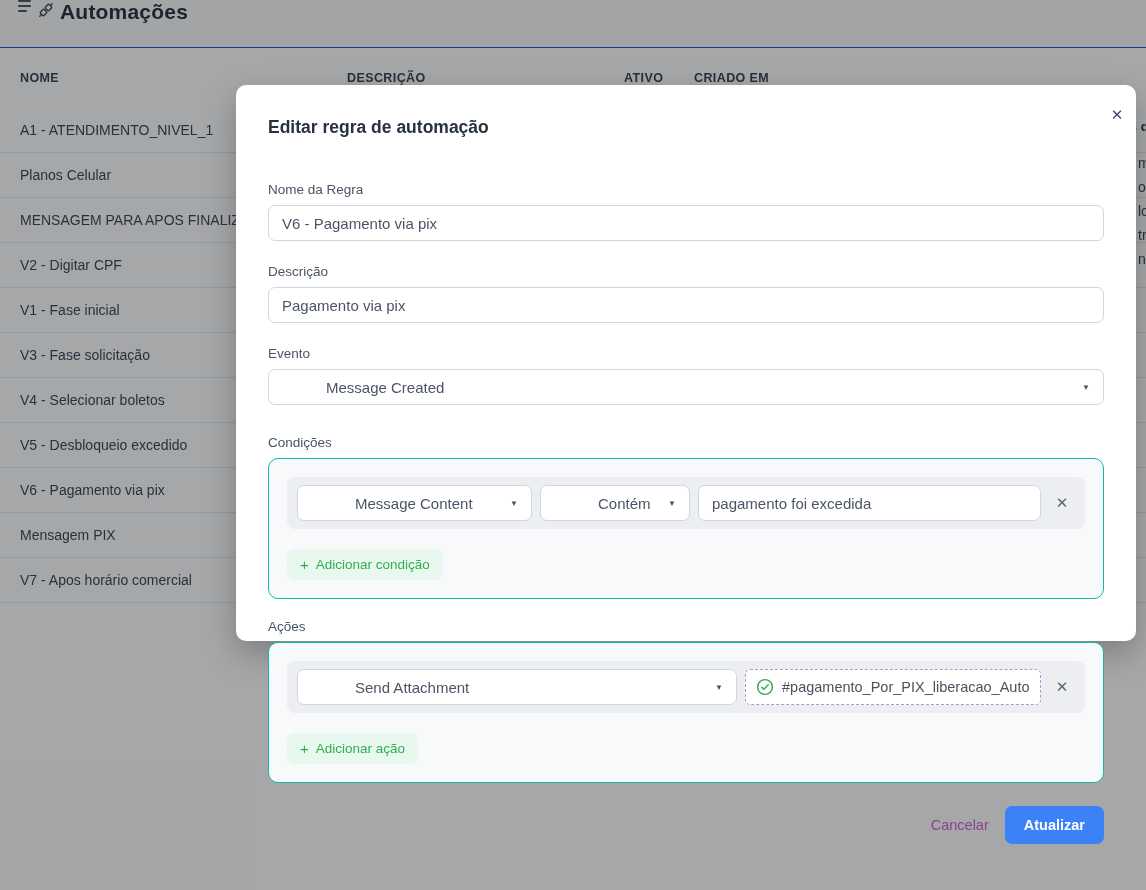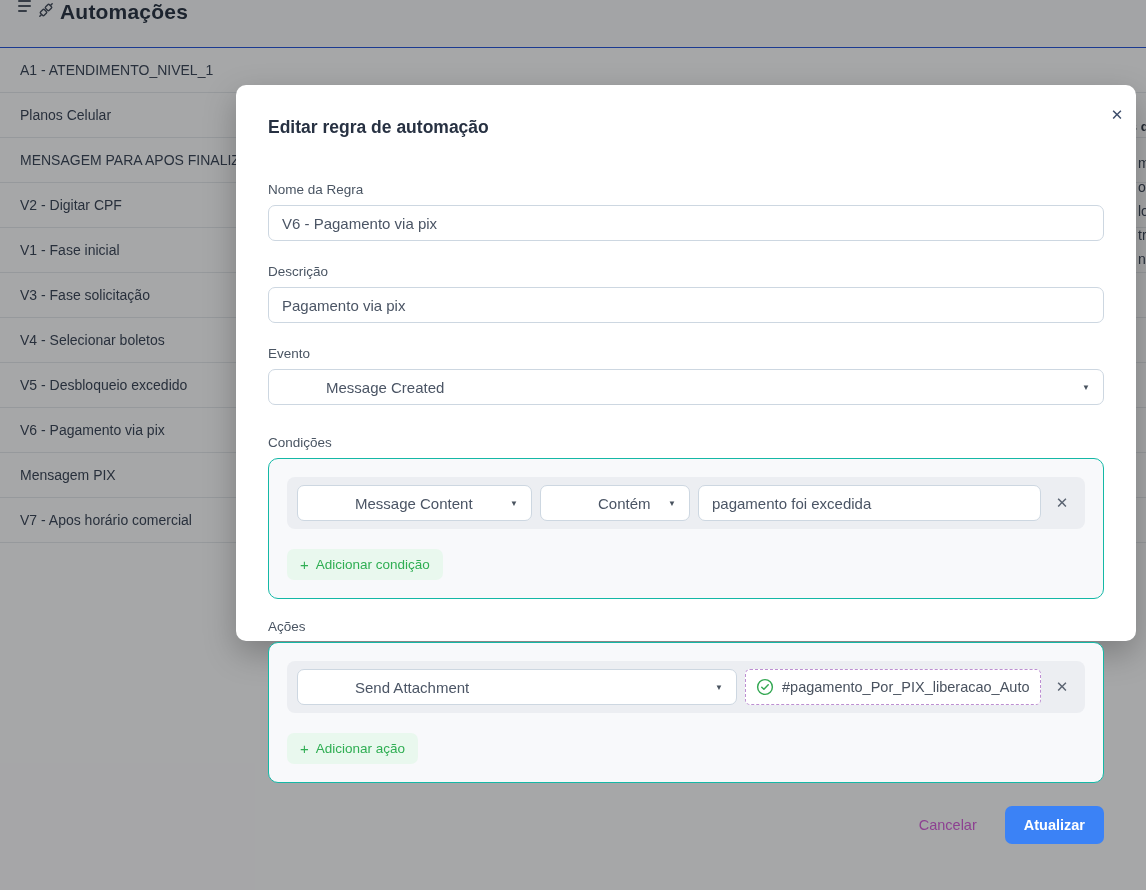--- a/index.html
+++ b/index.html
@@ -71,21 +71,21 @@
   .add-btn { margin-top:20px; display:inline-flex; align-items:center; gap:7px; border:none;
     background:#e9f8ee; color:#2fae53; font-size:13.5px; padding:8px 13px; border-radius:7px;
     cursor:pointer; font-family:"Liberation Sans", sans-serif; }
   .add-btn .plus { font-size:15px; line-height:13px; }
 
   .chip { flex:1 1 auto; min-width:0; display:flex; align-items:center; gap:8px;
     border:1px dashed #bd8fd2; background:#fff; border-radius:5px; height:36px; padding:0 10px; cursor:pointer; }
   .chip-text { font-size:14.5px; color:#49525f; white-space:nowrap; overflow:hidden; }
   .check-icon { flex:0 0 auto; display:flex; }
 
-  .footer { display:flex; justify-content:flex-end; gap:24px; margin-top:23px; }
+  .footer { display:flex; justify-content:flex-end; gap:12px; margin-top:23px; }
   .cancel-btn { border:none; background:none; color:#8d4191; font-size:14.5px; cursor:pointer;
     padding:8px 4px; font-family:"Liberation Sans", sans-serif; }
   .submit-btn { border:none; background:#3b82f6; color:#fff; font-size:14.5px; font-weight:700;
     padding:11px 19px; border-radius:7px; cursor:pointer; font-family:"Liberation Sans", sans-serif; }
 </style>
 </head>
 <body>
 
 <div class="screen">
 
@@ -102,20 +102,26 @@
           <rect x="9" y="13" width="6" height="6.5" rx="1.5"></rect>
           <line x1="12" y1="1.5" x2="12" y2="4.5"></line>
           <line x1="12" y1="19.5" x2="12" y2="22.5"></line>
         </g>
       </svg>
     </span>
     <h1 class="appbar-title">Automações</h1>
   </div>
 
   <div class="content">
+    <div class="table-head">
+      <span class="th-name">NOME</span>
+      <span class="th-desc">DESCRIÇÃO</span>
+      <span class="th-active">ATIVO</span>
+      <span class="th-created">CRIADO EM</span>
+    </div>
     <div class="side-title">Regras d</div>
 
     <div class="rowlist">
       <div class="row">A1 - ATENDIMENTO_NIVEL_1</div>
       <div class="row">Planos Celular</div>
       <div class="row">MENSAGEM PARA APOS FINALIZ</div>
       <div class="row">V2 - Digitar CPF</div>
       <div class="row">V1 - Fase inicial</div>
       <div class="row">V3 - Fase solicitação</div>
       <div class="row">V4 - Selecionar boletos</div>

